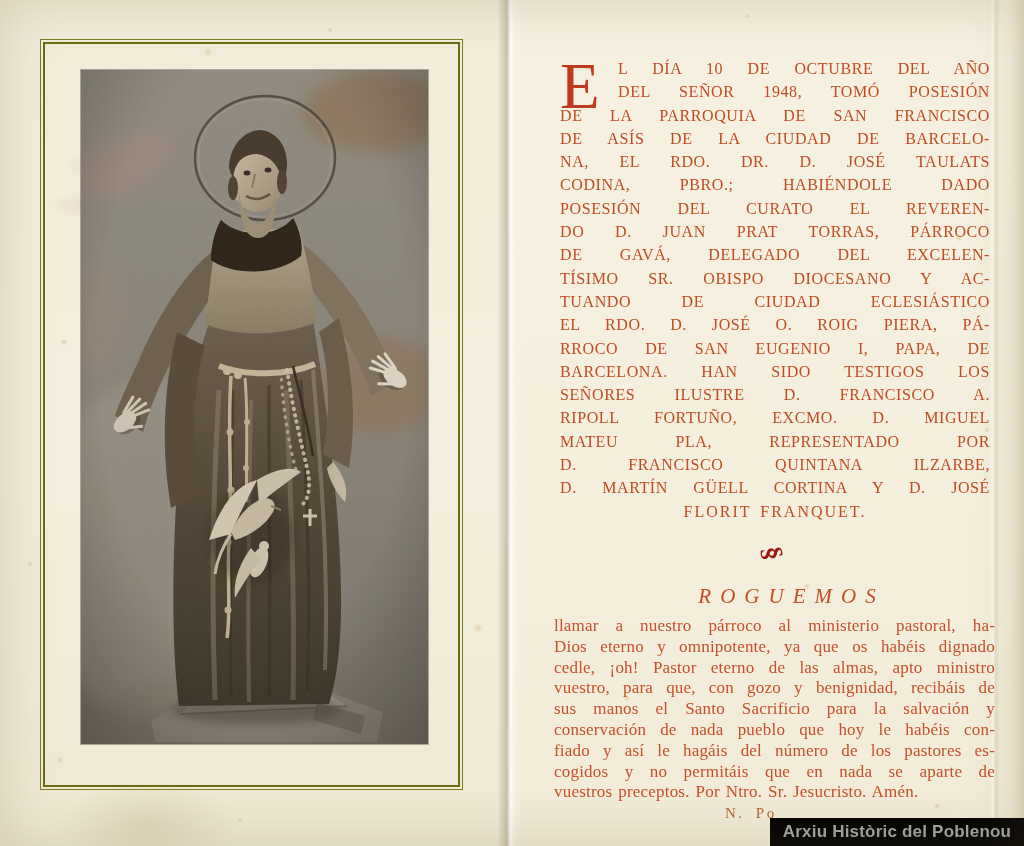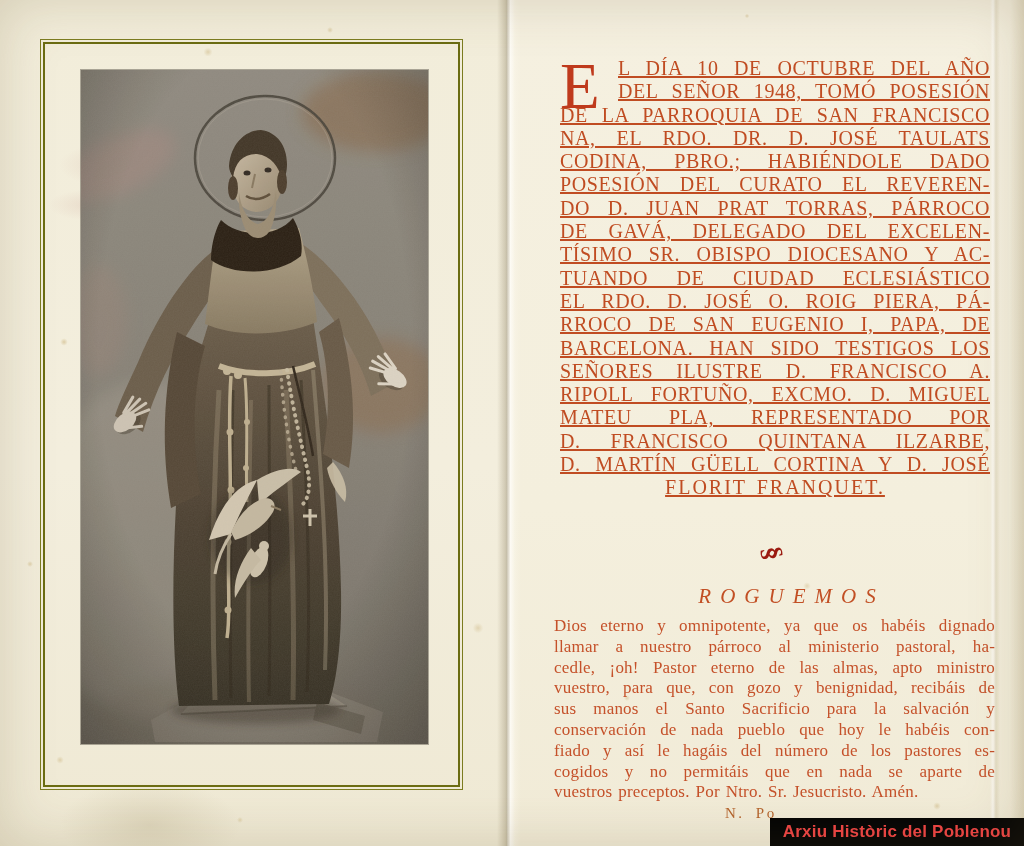--- a/index.html
+++ b/index.html
@@ -47,39 +47,39 @@
       radial-gradient(circle 4px at 120px 698px, rgba(176,140,60,.28), transparent 75%),
       radial-gradient(circle 5px at 430px 806px, rgba(176,140,60,.3), transparent 75%),
       radial-gradient(circle 3px at 240px 16px, rgba(176,140,60,.3), transparent 75%),
       linear-gradient(180deg,#f5f0e0 0%,#f4efdd 60%,#f1ebd7 100%);
   }
   .seam{position:absolute;left:497px;top:0;bottom:0;width:18px;
     background:linear-gradient(90deg, transparent 0%, rgba(110,95,60,.25) 45%, rgba(90,78,48,.3) 55%, rgba(255,255,255,.5) 75%, transparent 100%);}
   .doc{position:absolute;left:53px;top:57px;width:430px;color:#c04c22;}
   .dropcap{position:absolute;left:0;top:1px;font-size:65px;line-height:56px;
     color:#bf3a1c;font-weight:400;}
-  .dline{font-size:20px;line-height:23.3px;letter-spacing:.6px;word-spacing:3px;
-    text-align:justify;text-align-last:justify;white-space:normal;text-decoration:underline;}
+  .dline{font-size:16px;line-height:23.3px;letter-spacing:.6px;word-spacing:3px;
+    text-align:justify;text-align-last:justify;white-space:normal;}
   #doc-lines .dline:nth-child(-n+2){padding-left:58px;}
   #doc-lines .dline:last-child{text-align:right;text-align-last:center;letter-spacing:2px;}
   .ornament{position:absolute;left:250px;top:538px;width:32px;height:30px;
     text-align:center;font-size:27px;font-weight:bold;color:#9b1a10;
     transform:rotate(80deg);}
   .roguemos{position:absolute;left:53px;top:572px;width:430px;margin:12px;
     text-align:center;font-style:italic;font-weight:400;font-size:21px;
     letter-spacing:9px;text-indent:9px;color:#c24f24;}
   .prayer{position:absolute;left:47px;top:616px;width:441px;color:#c5512a;}
   .pline{font-size:17px;line-height:20.8px;letter-spacing:.2px;word-spacing:1.5px;
     text-align:justify;text-align-last:justify;}
   #prayer-lines .pline:last-child{text-align:left;text-align-last:left;}
   .imprint{position:absolute;left:218px;top:805px;font-size:15px;
     letter-spacing:2.5px;word-spacing:5px;color:#b5652e;font-family:Liberation Serif, serif;}
   
   .watermark{position:absolute;left:770px;top:818px;width:254px;height:28px;
-    background:#040404;color:#ef4444;font-family:"Liberation Sans",sans-serif;
+    background:#040404;color:#a3a3a3;font-family:"Liberation Sans",sans-serif;
     font-size:17px;font-weight:700;line-height:28px;text-align:center;
     letter-spacing:.2px;}
 </style>
 </head>
 <body>
 
 <div class="scan">
 
   <section class="card card-left">
     <div class="frame">
@@ -211,20 +211,21 @@
     </div>
   </section>
 
   <section class="card card-right">
     <div class="doc">
       <span class="dropcap">E</span>
       <div id="doc-lines">
           <div class="dline">L DÍA 10 DE OCTUBRE DEL AÑO</div>
           <div class="dline">DEL SEÑOR 1948, TOMÓ POSESIÓN</div>
           <div class="dline">DE LA PARROQUIA DE SAN FRANCISCO</div>
+          <div class="dline">DE ASÍS DE LA CIUDAD DE BARCELO-</div>
           <div class="dline">NA, EL RDO. DR. D. JOSÉ TAULATS</div>
           <div class="dline">CODINA, PBRO.; HABIÉNDOLE DADO</div>
           <div class="dline">POSESIÓN DEL CURATO EL REVEREN-</div>
           <div class="dline">DO D. JUAN PRAT TORRAS, PÁRROCO</div>
           <div class="dline">DE GAVÁ, DELEGADO DEL EXCELEN-</div>
           <div class="dline">TÍSIMO SR. OBISPO DIOCESANO Y AC-</div>
           <div class="dline">TUANDO DE CIUDAD ECLESIÁSTICO</div>
           <div class="dline">EL RDO. D. JOSÉ O. ROIG PIERA, PÁ-</div>
           <div class="dline">RROCO DE SAN EUGENIO I, PAPA, DE</div>
           <div class="dline">BARCELONA. HAN SIDO TESTIGOS LOS</div>
@@ -233,22 +234,22 @@
           <div class="dline">MATEU PLA, REPRESENTADO POR</div>
           <div class="dline">D. FRANCISCO QUINTANA ILZARBE,</div>
           <div class="dline">D. MARTÍN GÜELL CORTINA Y D. JOSÉ</div>
           <div class="dline">FLORIT FRANQUET.</div>
         </div>
     </div>
     <div class="ornament">§</div>
     <h2 class="roguemos">ROGUEMOS</h2>
     <div class="prayer">
       <div id="prayer-lines">
+          <div class="pline">llamar a nuestro párroco al ministerio pastoral, ha-</div>
           <div class="pline">Dios eterno y omnipotente, ya que os habéis dignado</div>
-          <div class="pline">llamar a nuestro párroco al ministerio pastoral, ha-</div>
           <div class="pline">cedle, ¡oh! Pastor eterno de las almas, apto ministro</div>
           <div class="pline">vuestro, para que, con gozo y benignidad, recibáis de</div>
           <div class="pline">sus manos el Santo Sacrificio para la salvación y</div>
           <div class="pline">conservación de nada pueblo que hoy le habéis con-</div>
           <div class="pline">fiado y así le hagáis del número de los pastores es-</div>
           <div class="pline">cogidos y no permitáis que en nada se aparte de</div>
           <div class="pline">vuestros preceptos. Por Ntro. Sr. Jesucristo. Amén.</div>
         </div>
     </div>
     <div class="imprint">N. Po</div>

